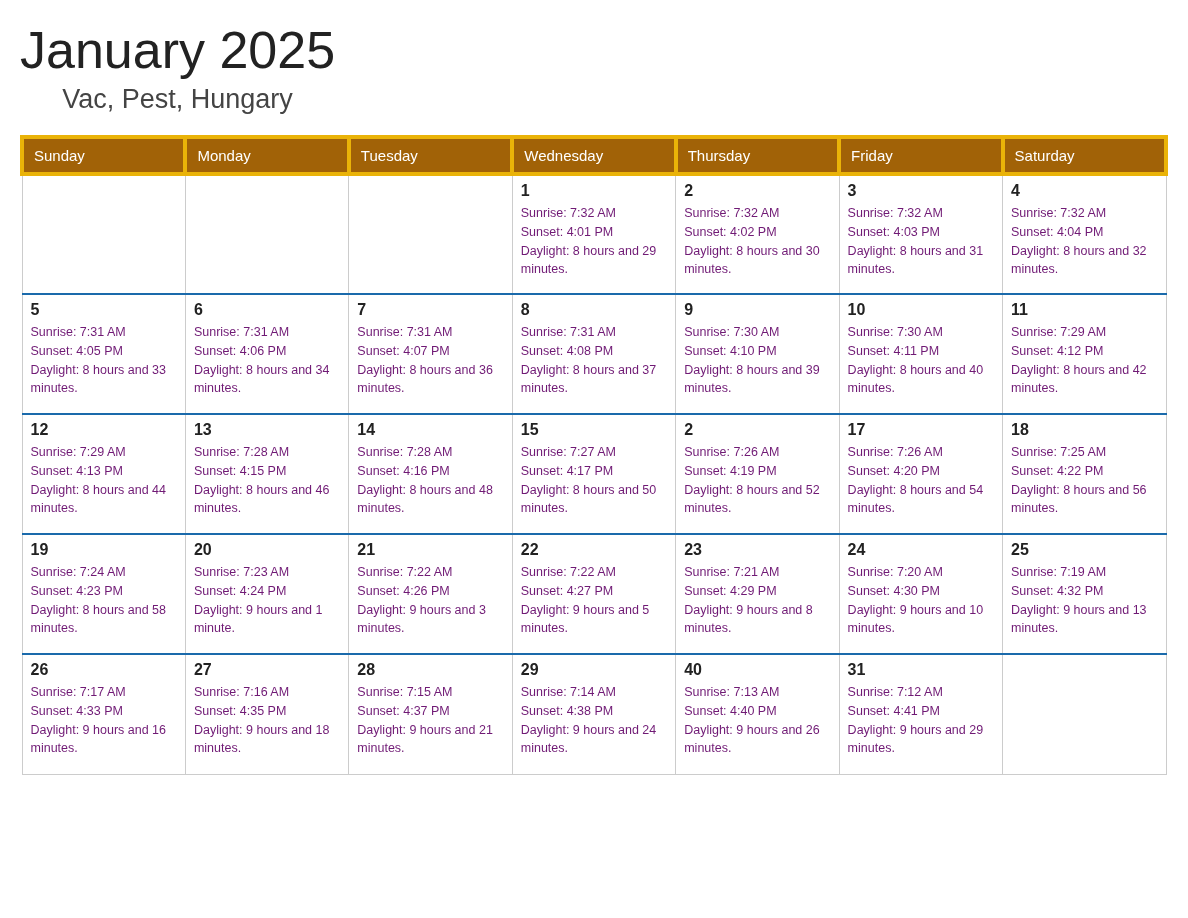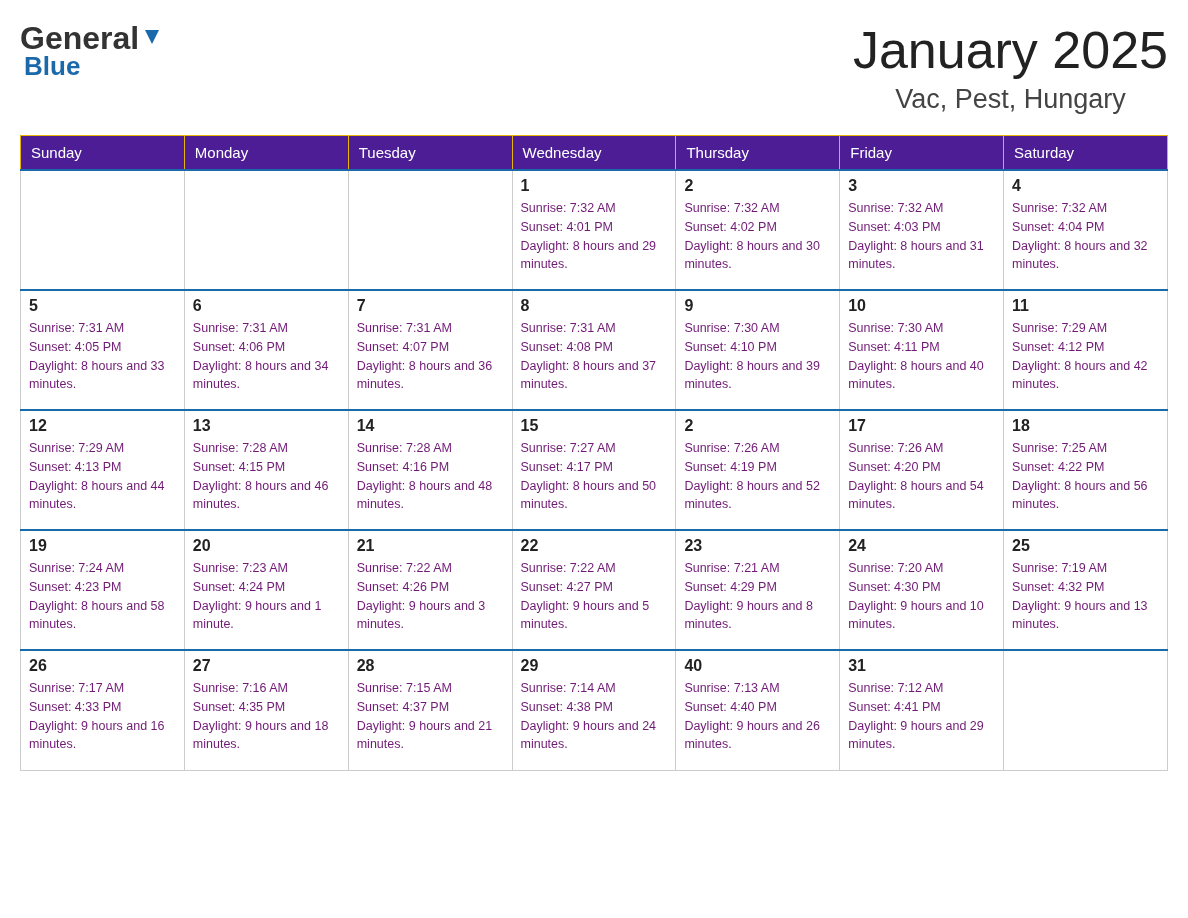--- a/index.html
+++ b/index.html
@@ -32,27 +32,27 @@
     .location {
       font-size: 27px;
       color: #444;
       margin-top: 4px;
     }
     .calendar {
       width: 100%;
       border-collapse: collapse;
     }
     .calendar th {
-      background-color: #4c1d95;
+      background-color: #a16207;
       color: #fff;
       padding: 8px 10px;
       text-align: left;
       font-size: 15px;
       font-weight: normal;
-      border: 1px solid #eab308;
+      border: 4px solid #eab308;
     }
     .calendar td {
       border: 1px solid #ccc;
       vertical-align: top;
       padding: 6px 8px;
       width: 14.28%;
       height: 120px;
     }
     .day-num {
       font-size: 16px;
@@ -70,29 +70,20 @@
       background: #fff;
     }
     .week-row td {
       border-top: 2px solid #1a6aab;
     }
   </style>
 </head>
 <body>
 
 <div class="header">
-  <div class="logo">
-    <div style="display:flex; align-items:center;">
-      <span style="font-size:32px; font-weight:bold; color:#333;">General</span>
-      <svg width="22" height="22" viewBox="0 0 22 22" style="margin-left:2px; margin-top:-4px;">
-        <polygon points="4,4 18,4 11,18" fill="#1a6aab"></polygon>
-      </svg>
-    </div>
-    <div style="font-size:26px; font-weight:bold; color:#1a6aab; margin-top:-6px; margin-left:4px;">Blue</div>
-  </div>
   <div class="title-section">
     <div class="month-title">January 2025</div>
     <div class="location">Vac, Pest, Hungary</div>
   </div>
 </div>
 
 <table class="calendar">
   <thead>
     <tr>
     <th>Sunday</th>

